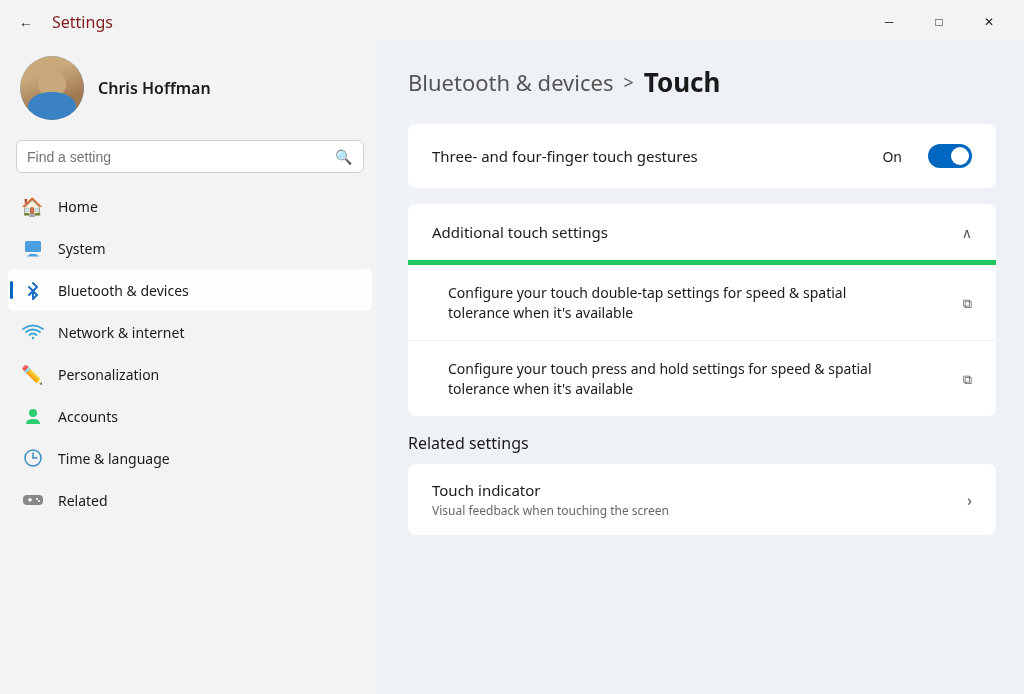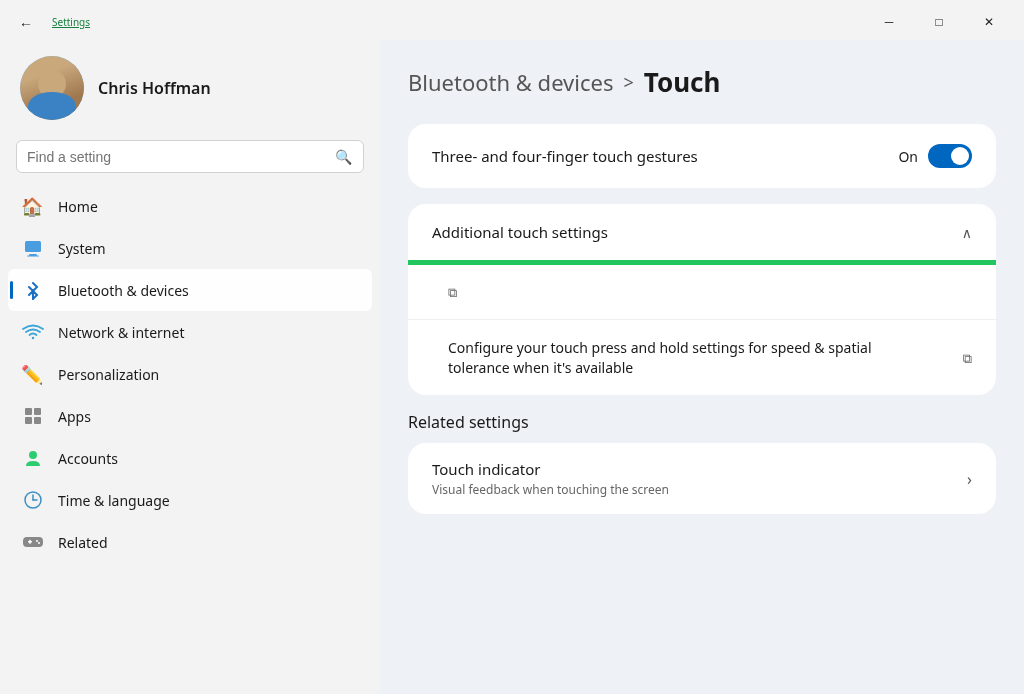--- a/index.html
+++ b/index.html
@@ -22,23 +22,22 @@
       padding: 8px 12px 4px 12px;
       height: 40px;
       flex-shrink: 0;
     }
     .title-bar-left {
       display: flex;
       align-items: center;
       gap: 12px;
     }
     .title-bar-title {
-      font-size: 10px;
-      color: #15803d;
-      text-decoration: underline;
+      font-size: 16px;
+      color: #7f1d1d;
     }
     .title-bar-back {
       width: 28px;
       height: 28px;
       border-radius: 50%;
       border: none;
       background: transparent;
       cursor: pointer;
       display: flex;
       align-items: center;
@@ -243,40 +242,40 @@
     }
     .breadcrumb-current {
       font-size: 26px;
       font-weight: 700;
       color: #1a1a1a;
     }
 
     
     .settings-card {
       background: white;
-      border-radius: 18px;
+      border-radius: 8px;
       margin-bottom: 16px;
       overflow: hidden;
     }
 
     
     .toggle-row {
       display: flex;
       align-items: center;
       justify-content: space-between;
       padding: 20px 24px;
     }
     .toggle-label {
       font-size: 15px;
       color: #1a1a1a;
     }
     .toggle-right {
       display: flex;
       align-items: center;
-      gap: 10px;
+      gap: 26px;
     }
     .toggle-status-text {
       font-size: 14px;
       color: #1a1a1a;
     }
     .toggle-switch {
       width: 44px;
       height: 24px;
       background: #0067c0;
       border-radius: 12px;
@@ -437,31 +436,20 @@
             <path d="M1 6 Q11 -1 21 6" stroke="#3aa5d8" stroke-width="1.8" fill="none" stroke-linecap="round"></path>
           </svg>
         </span>
         <span>Network &amp; internet</span>
       </li>
       <li class="nav-item">
         <span class="nav-icon icon-personalization">✏️</span>
         <span>Personalization</span>
       </li>
       <li class="nav-item">
-        <span class="nav-icon icon-apps">
-          <svg width="20" height="20" viewBox="0 0 20 20">
-            <rect x="2" y="2" width="7" height="7" rx="1" fill="#888"></rect>
-            <rect x="11" y="2" width="7" height="7" rx="1" fill="#888"></rect>
-            <rect x="2" y="11" width="7" height="7" rx="1" fill="#888"></rect>
-            <rect x="11" y="11" width="7" height="7" rx="1" fill="#888"></rect>
-          </svg>
-        </span>
-        <span>Apps</span>
-      </li>
-      <li class="nav-item">
         <span class="nav-icon icon-accounts">
           <svg width="20" height="20" viewBox="0 0 20 20">
             <circle cx="10" cy="7" r="4" fill="#2ecc71"></circle>
             <path d="M3 18 Q3 13 10 13 Q17 13 17 18" fill="#2ecc71"></path>
           </svg>
         </span>
         <span>Accounts</span>
       </li>
       <li class="nav-item">
         <span class="nav-icon icon-time">
@@ -506,20 +494,21 @@
         </div>
       </div>
     </div>
 
     <div class="settings-card">
       <div class="section-header">
         <span class="section-header-title">Additional touch settings</span>
         <span class="chevron-icon">∧</span>
       </div>
       <div class="sub-item">
+        <span class="sub-item-text">Configure your touch double-tap settings for speed &amp; spatial tolerance when it's available</span>
         <span class="external-icon">⧉</span>
       </div>
       <div class="sub-item">
         <span class="sub-item-text">Configure your touch press and hold settings for speed &amp; spatial tolerance when it's available</span>
         <span class="external-icon">⧉</span>
       </div>
     </div>
 
     <div>
       <div class="section-title">Related settings</div>

